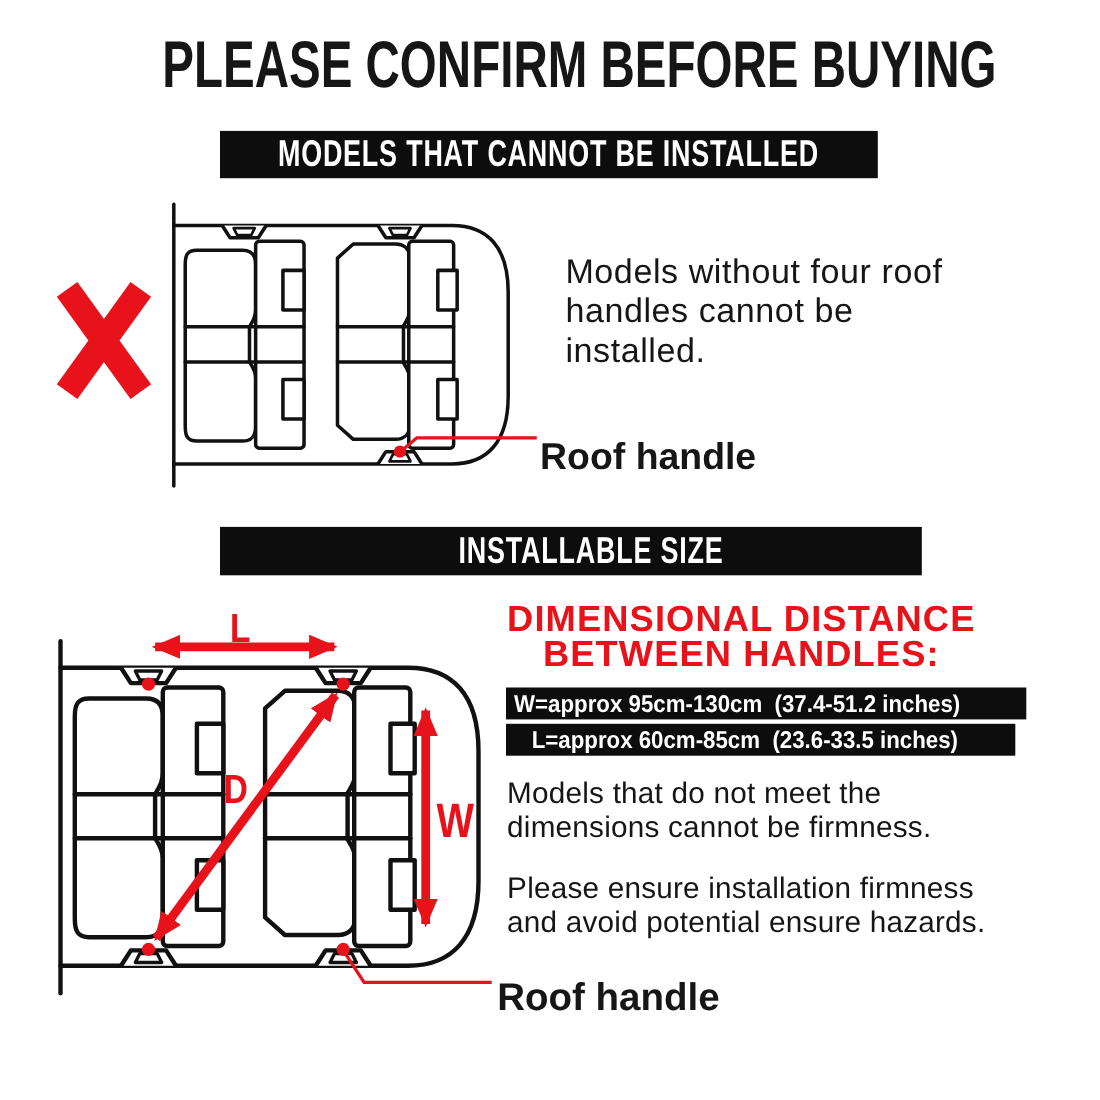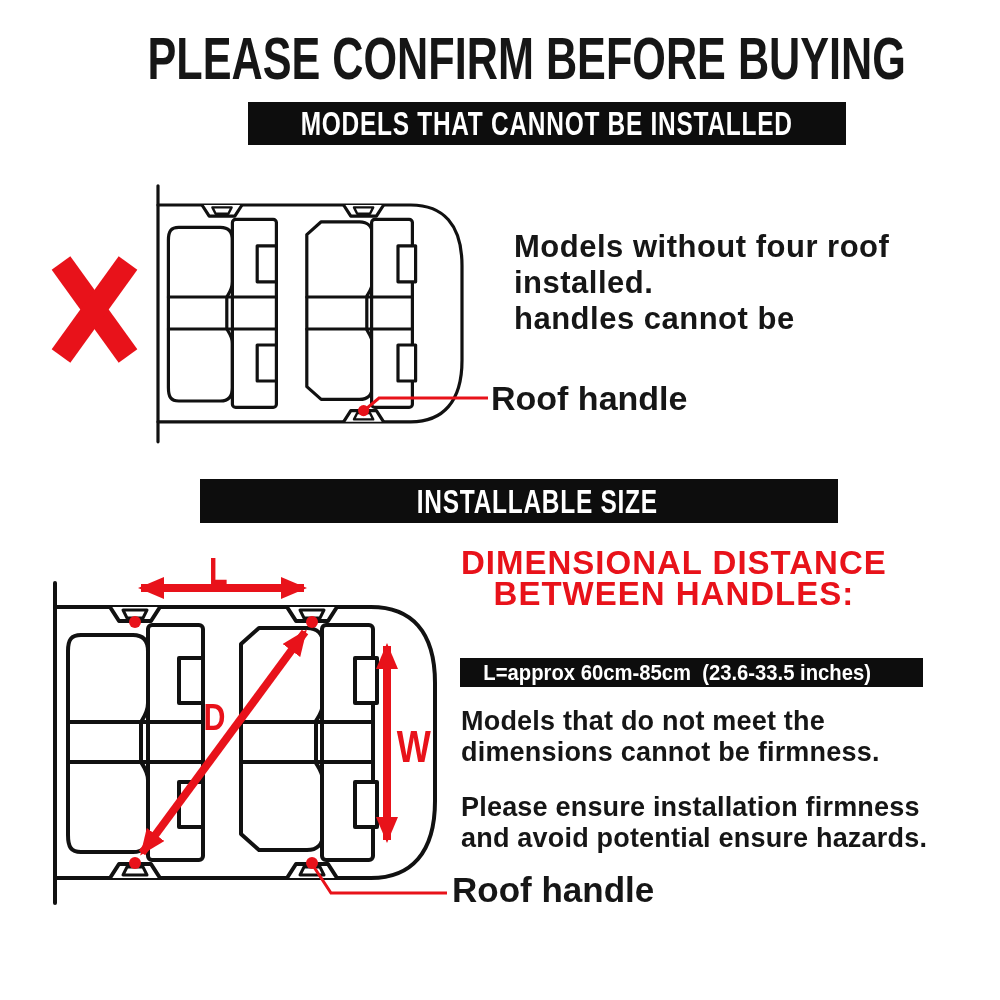--- a/index.html
+++ b/index.html
@@ -7,29 +7,29 @@
           font-family:"Liberation Sans",sans-serif;}
   .art{position:absolute;left:0;top:0;width:1000px;height:1000px;}
 
   .title{position:absolute;left:0;top:24px;width:1000px;margin:0;text-align:center;
          font-size:60px;font-weight:bold;color:#161616;white-space:nowrap;}
   .title span{display:inline-block;transform:scaleX(0.72);transform-origin:50% 50%;letter-spacing:0px;}
 
   .banner{position:absolute;background:#0d0d0d;display:flex;align-items:center;justify-content:center;color:#ffffff;}
   .banner span{display:inline-block;font-size:34px;font-weight:bold;white-space:nowrap;
                transform:scaleX(0.72);transform-origin:50% 50%;letter-spacing:1px;}
-  .banner1{left:200px;top:102px;width:598px;height:43px;margin-left:48px;}
+  .banner1{left:200px;top:119px;width:598px;height:43px;}
   .banner2{left:200px;top:479px;width:601px;height:44px;padding-left:37px;}
 
-  .note{position:absolute;font-weight:bold;color:#161616;white-space:nowrap;}
+  .note{position:absolute;font-weight:normal;color:#161616;white-space:nowrap;}
   .note1{left:514px;top:229px;font-size:31px;line-height:36px;letter-spacing:0.5px;}
   .note2{left:461px;top:706px;font-size:27px;line-height:31px;letter-spacing:0.2px;}
   .note3{left:461px;top:792px;font-size:27px;line-height:31px;letter-spacing:0.2px;}
 
-  .rh{position:absolute;font-weight:bold;color:#161616;white-space:nowrap;}
+  .rh{position:absolute;font-weight:bold;color:#161616;white-space:nowrap;margin-top:17px;}
   .rh1{left:491px;top:379px;font-size:34px;}
   .rh2{left:452px;top:870px;font-size:35px;}
 
   .red-heading{position:absolute;left:461px;top:547px;color:#e8121a;font-weight:bold;
                font-size:33px;line-height:31px;letter-spacing:1px;white-space:nowrap;text-align:center;}
 
   .dimbar{position:absolute;height:29px;background:#0d0d0d;color:#ffffff;display:flex;align-items:center;}
   .dimbar span{display:inline-block;font-size:22px;font-weight:bold;white-space:pre;
                padding-left:8px;transform:scaleX(0.92);transform-origin:0 50%;}
   .bar-w{left:460px;top:625px;width:473px;}
@@ -117,35 +117,38 @@
   </svg>
 
   <h1 class="title"><span>PLEASE CONFIRM BEFORE BUYING</span></h1>
 
   <div class="banner banner1">
     <span>MODELS THAT CANNOT BE INSTALLED</span>
   </div>
 
   <div class="note note1">
     <div>Models without four roof</div>
+    <div>handles cannot be</div>
     <div>installed.</div>
-    <div>handles cannot be</div>
   </div>
 
   <div class="rh rh1">Roof handle</div>
 
   <div class="banner banner2">
     <span>INSTALLABLE SIZE</span>
   </div>
 
   <div class="red-heading">
     <div>DIMENSIONAL DISTANCE</div>
     <div>BETWEEN HANDLES:</div>
   </div>
 
+  <div class="dimbar bar-w">
+    <span>W=approx 95cm-130cm  (37.4-51.2 inches)</span>
+  </div>
   <div class="dimbar bar-l">
     <span>L=approx 60cm-85cm  (23.6-33.5 inches)</span>
   </div>
 
   <div class="note note2">
     <div>Models that do not meet the</div>
     <div>dimensions cannot be firmness.</div>
   </div>
 
   <div class="note note3">

